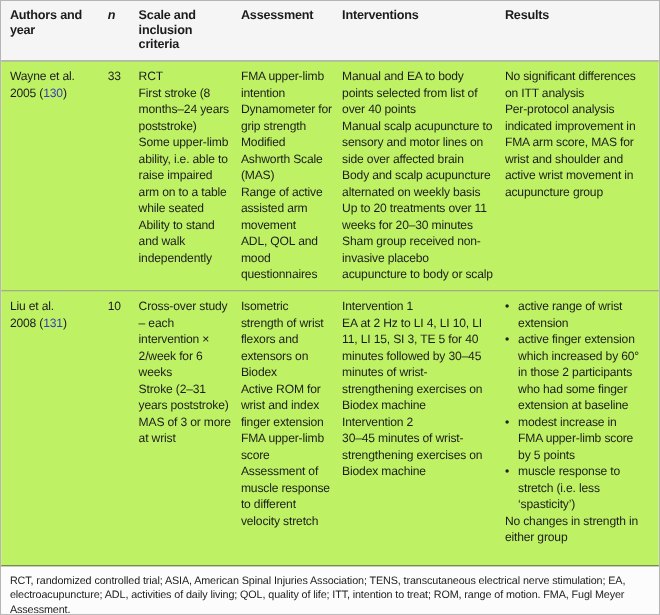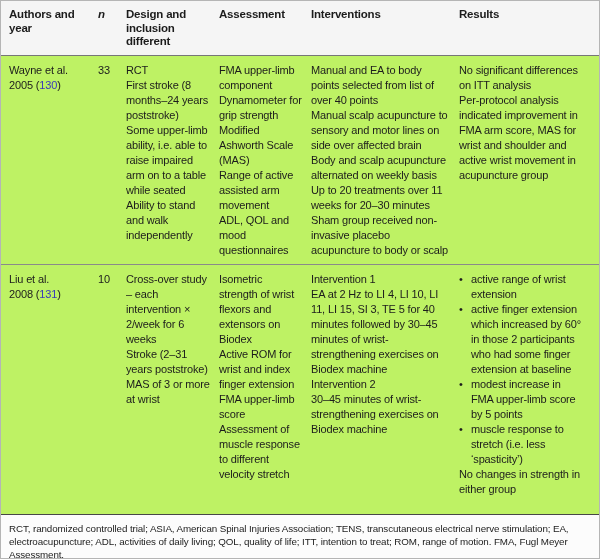--- a/index.html
+++ b/index.html
@@ -57,42 +57,42 @@
   }
 </style>
 </head>
 <body>
 
 <div class="table-wrap">
 
   <div class="grid-row thead">
     <div class="cell">Authors and year</div>
     <div class="cell th-n">n</div>
-    <div class="cell">Design and inclusion different</div>
+    <div class="cell">Scale and inclusion criteria</div>
     <div class="cell">Assessment</div>
     <div class="cell">Interventions</div>
     <div class="cell">Results</div>
   </div>
 
   <div class="tbody">
   <div class="grid-row trow">
     <div class="cell c-authors">
       <span class="a-name">Wayne et al.</span><br>
       <span class="a-year">2005 </span>
       <span>(</span><a class="ref-link" style="color: rgb(58, 58, 184); margin-top: 40px;">130</a><span>)</span>
     </div>
     <div class="cell c-n">33</div>
     <div class="cell c-design">
           <div class="para">RCT</div>
           <div class="para">First stroke (8 months–24 years poststroke)</div>
           <div class="para">Some upper-limb ability, i.e. able to raise impaired arm on to a table while seated</div>
           <div class="para">Ability to stand and walk independently</div>
         </div>
     <div class="cell c-assessment">
-          <div class="para">FMA upper-limb component</div>
+          <div class="para">FMA upper-limb intention</div>
           <div class="para">Dynamometer for grip strength</div>
           <div class="para">Modified Ashworth Scale (MAS)</div>
           <div class="para">Range of active assisted arm movement</div>
           <div class="para">ADL, QOL and mood questionnaires</div>
         </div>
     <div class="cell c-interventions">
           <div class="para">Manual and EA to body points selected from list of over 40 points</div>
           <div class="para">Manual scalp acupuncture to sensory and motor lines on side over affected brain</div>
           <div class="para">Body and scalp acupuncture alternated on weekly basis</div>
           <div class="para">Up to 20 treatments over 11 weeks for 20–30 minutes</div>

